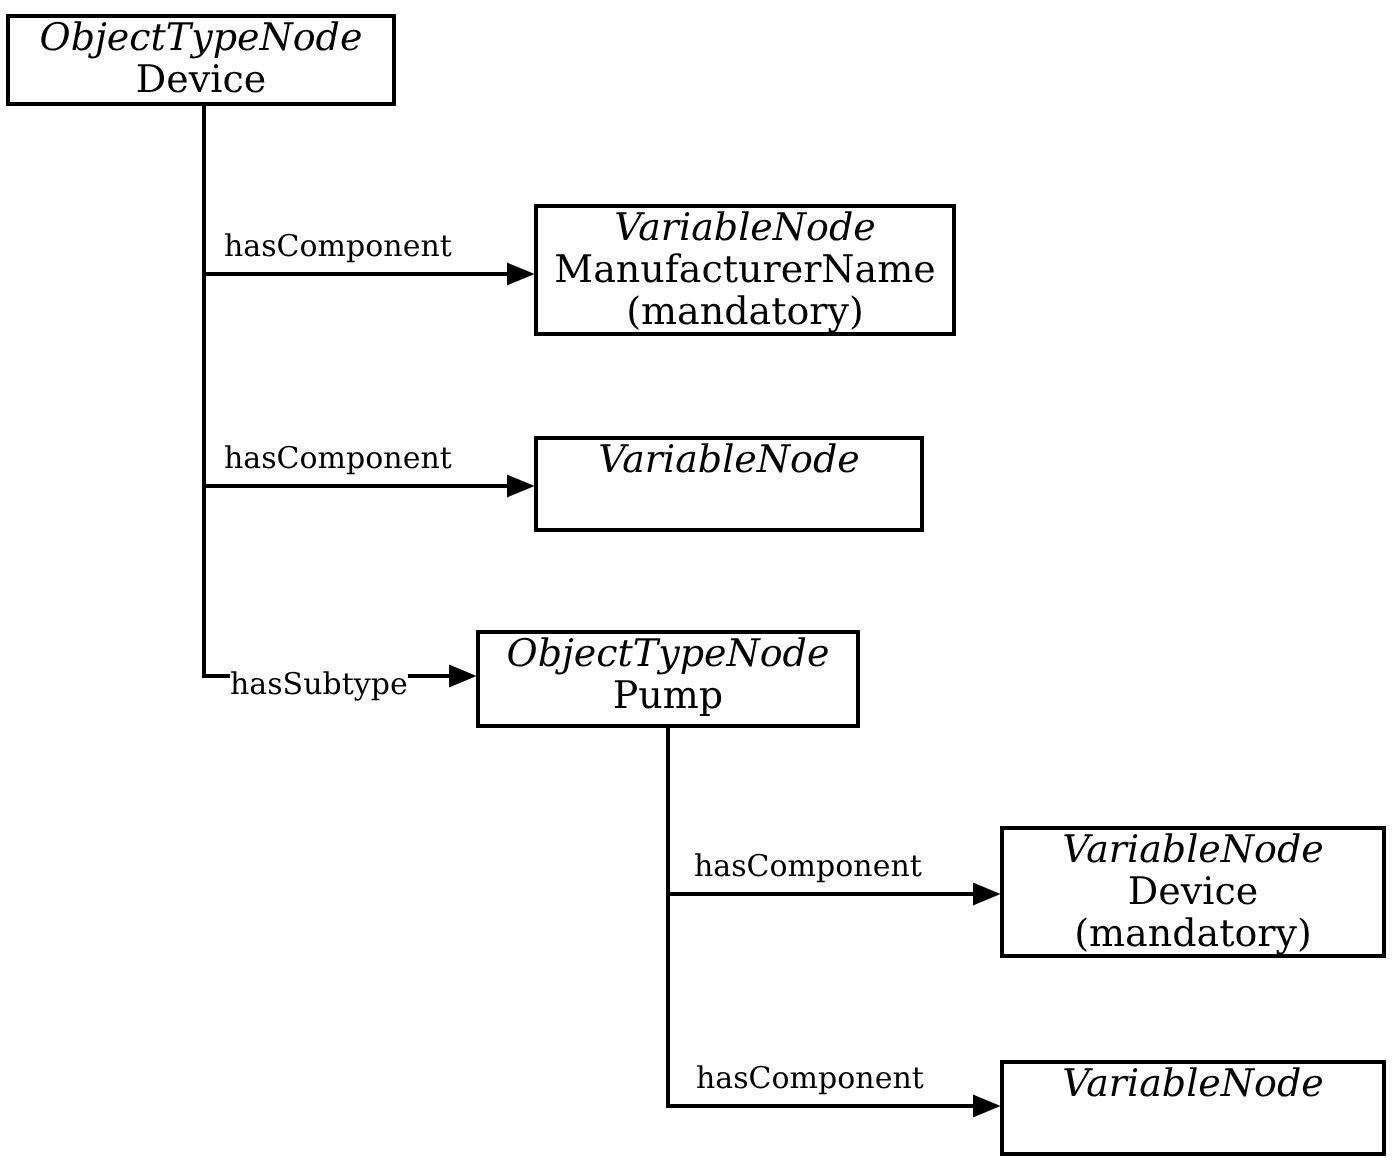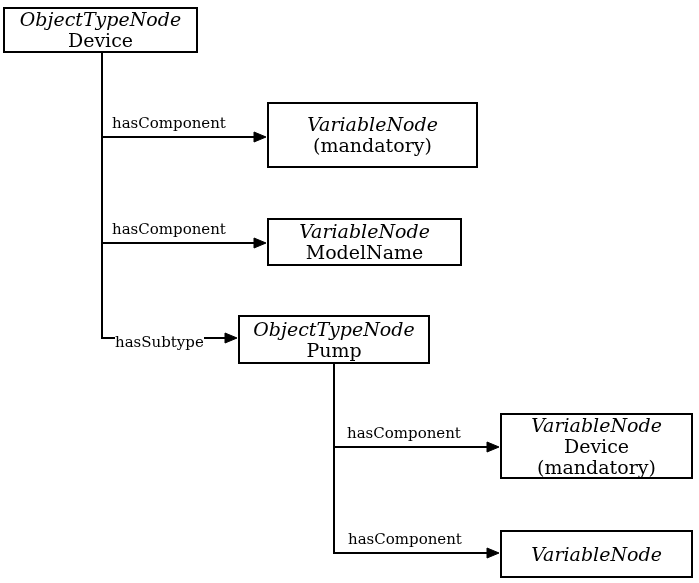--- a/index.html
+++ b/index.html
@@ -20,21 +20,21 @@
   }
   .edges line { stroke: #000000; stroke-width: 2; }
   .edges polygon { fill: #000000; stroke: #000000; }
   .node {
     position: absolute;
     border: 2px solid #000000;
     background: #ffffff;
     display: flex;
     flex-direction: column;
     align-items: center;
-    justify-content: center;
+    justify-content: flex-start;
     text-align: center;
     font-size: 19px;
     line-height: 21px;
     white-space: nowrap;
   }
   .node .type-label { font-style: italic; }
   .edge-label {
     position: absolute;
     font-size: 15px;
     line-height: 21px;
@@ -69,26 +69,26 @@
     <polygon points="487,548 487,558 499,553"></polygon>
   </svg>
 
   <div class="node" style="left:3px; top:7px; width:195px; height:46px;">
     <div class="type-label">ObjectTypeNode</div>
     <div class="name-label">Device</div>
   </div>
 
   <div class="node" style="left:267px; top:102px; width:211px; height:66px;">
     <div class="type-label">VariableNode</div>
+    <div class="name-label">ManufacturerName</div>
     <div class="annotation-label">(mandatory)</div>
   </div>
 
   <div class="node" style="left:267px; top:218px; width:195px; height:48px;">
     <div class="type-label">VariableNode</div>
-    <div class="name-label">ModelName</div>
   </div>
 
   <div class="node" style="left:238px; top:315px; width:192px; height:49px;">
     <div class="type-label">ObjectTypeNode</div>
     <div class="name-label">Pump</div>
   </div>
 
   <div class="node" style="left:500px; top:413px; width:193px; height:66px;">
     <div class="type-label">VariableNode</div>
     <div class="name-label">Device</div>

